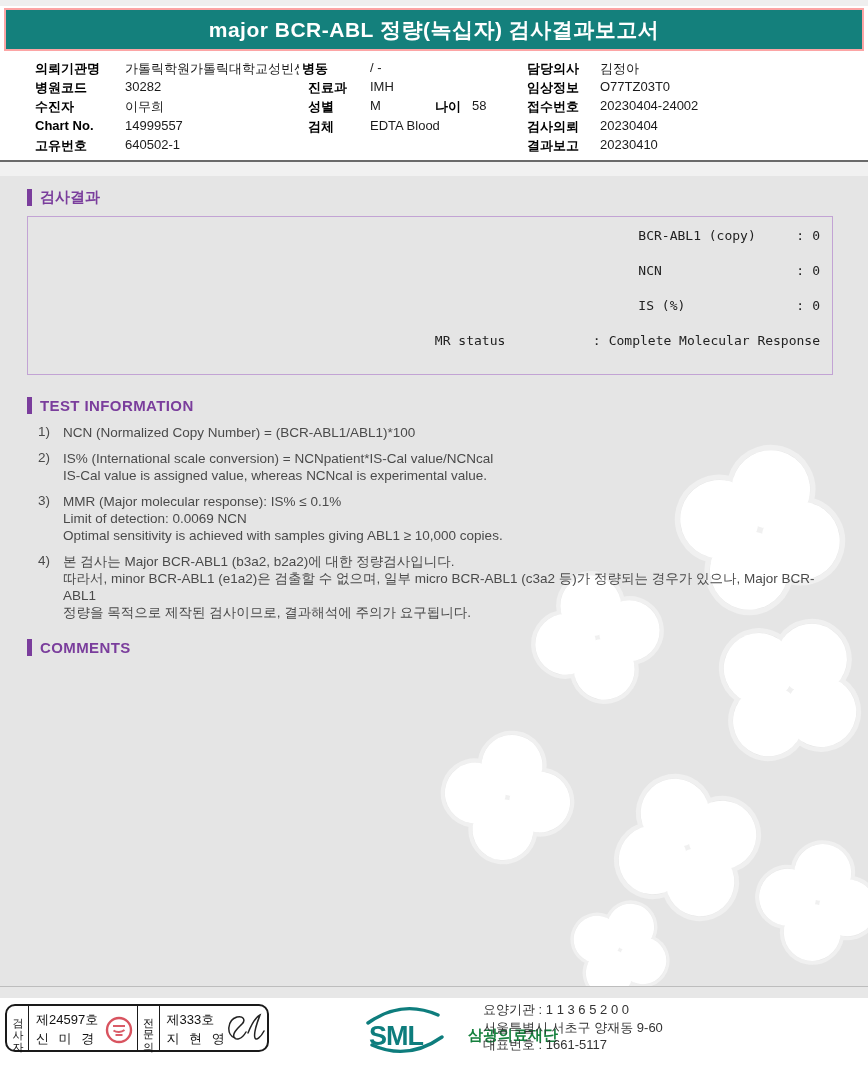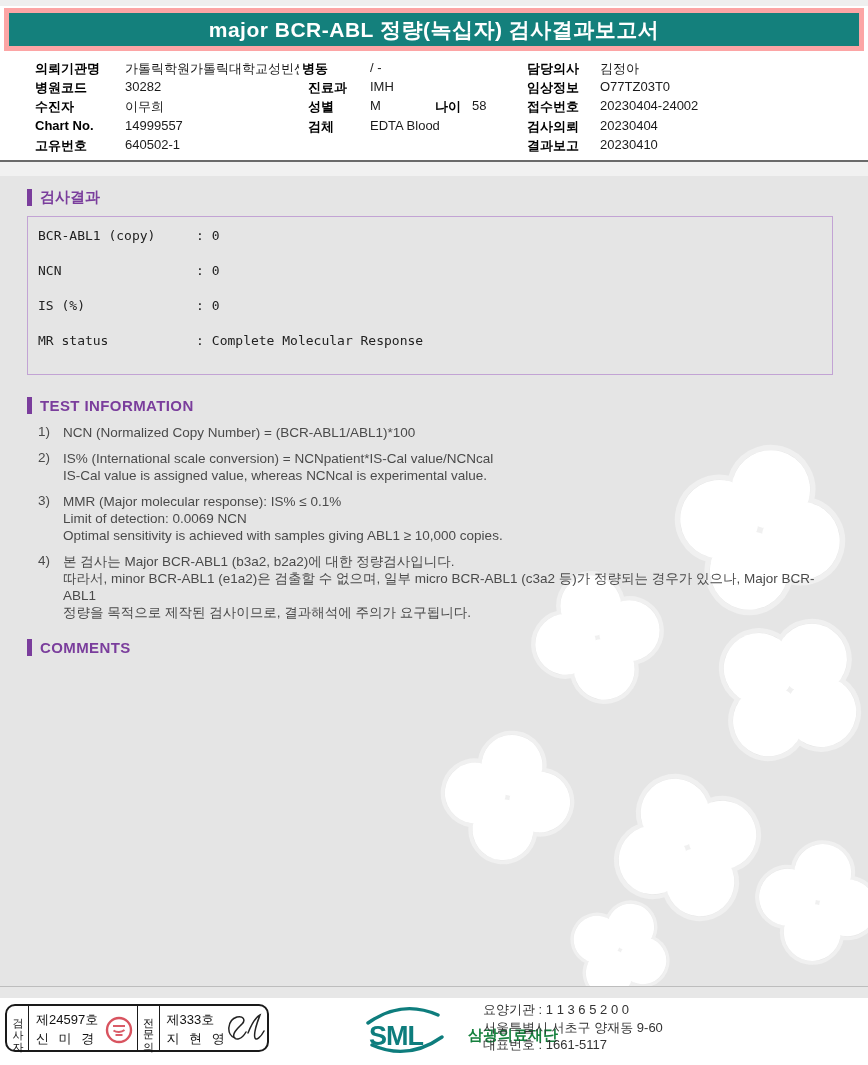--- a/index.html
+++ b/index.html
@@ -2,21 +2,21 @@
 <html><head>
 <meta charset="utf-8">
 <style>
   * { margin:0; padding:0; box-sizing:border-box; }
   body { background:#ffffff; font-family:"Liberation Sans", sans-serif; }
   .page { position:relative; width:868px; height:1065px; background:#fff; overflow:hidden; }
 
   .top-strip { position:absolute; top:0; left:0; width:100%; height:6px; background:#efefef; }
 
   .banner { position:absolute; top:8px; left:4px; right:4px; height:43px;
-            background:#14807c; border:5px solid #fca5a5;
+            background:#14807c; border:2px solid #fca5a5;
             display:flex; align-items:center; justify-content:center; }
   .banner h1 { color:#ffffff; font-size:21px; font-weight:bold; letter-spacing:.5px; }
 
   .pinfo { position:absolute; top:56px; left:0; width:100%; height:104px; font-size:13px; color:#1a1a1a; }
   .pinfo span { position:absolute; white-space:nowrap; }
   .pinfo .lbl { font-weight:bold; color:#000; }
   .pinfo .inst { width:174px; overflow:hidden; }
 
   .divider { position:absolute; top:160px; left:0; width:100%; height:16px;
              background:#f1f1f1; border-top:2px solid #6a6a6a; }
@@ -26,21 +26,21 @@
   .content { position:relative; z-index:1; }
 
   .section-head { display:flex; align-items:center; gap:8px; color:#7a3d9c;
                   font-size:15px; font-weight:bold; margin-left:27px; }
   .section-head .bar { width:5px; height:17px; background:#7a3d9c; }
   .section-head.en { font-weight:600; letter-spacing:.4px; }
 
   .results-box { margin:9px 35px 0 27px; border:1px solid #c2a3d4; background:transparent;
                  padding:11px 12px 6px 10px; }
   .rrow { height:35px; font-family:"DejaVu Sans Mono", monospace; font-size:13px; color:#222;
-          display:flex; align-items:flex-start; }
+          display:flex; align-items:flex-start;justify-content:flex-end; }
   .rlabel { display:inline-block; width:158px; white-space:nowrap; }
   .rcolon::before { content:":"; }
   .rvalue { margin-left:8px; white-space:nowrap; }
 
   .ti-list { margin-top:10px; font-size:13.5px; color:#4a4a4a; }
   .ti-item { display:flex; margin:0 30px 9px 38px; }
   .ti-num { width:25px; flex:0 0 25px; }
   .ti-lines { flex:1; }
   .ti-lines div { line-height:17px; }
 

